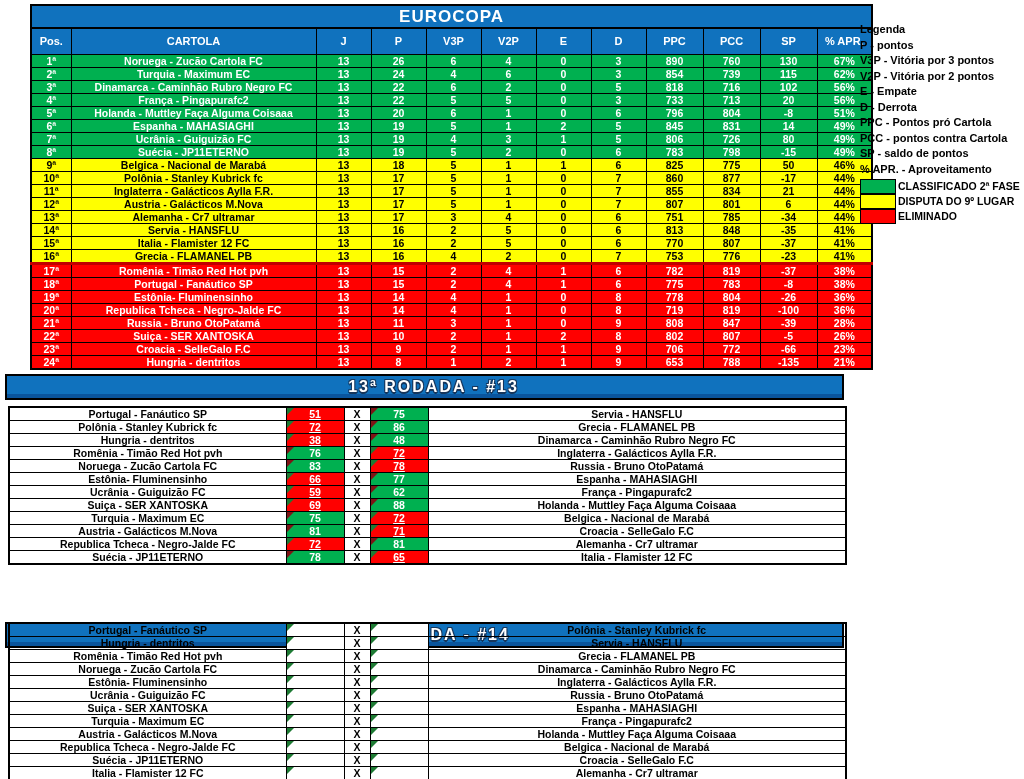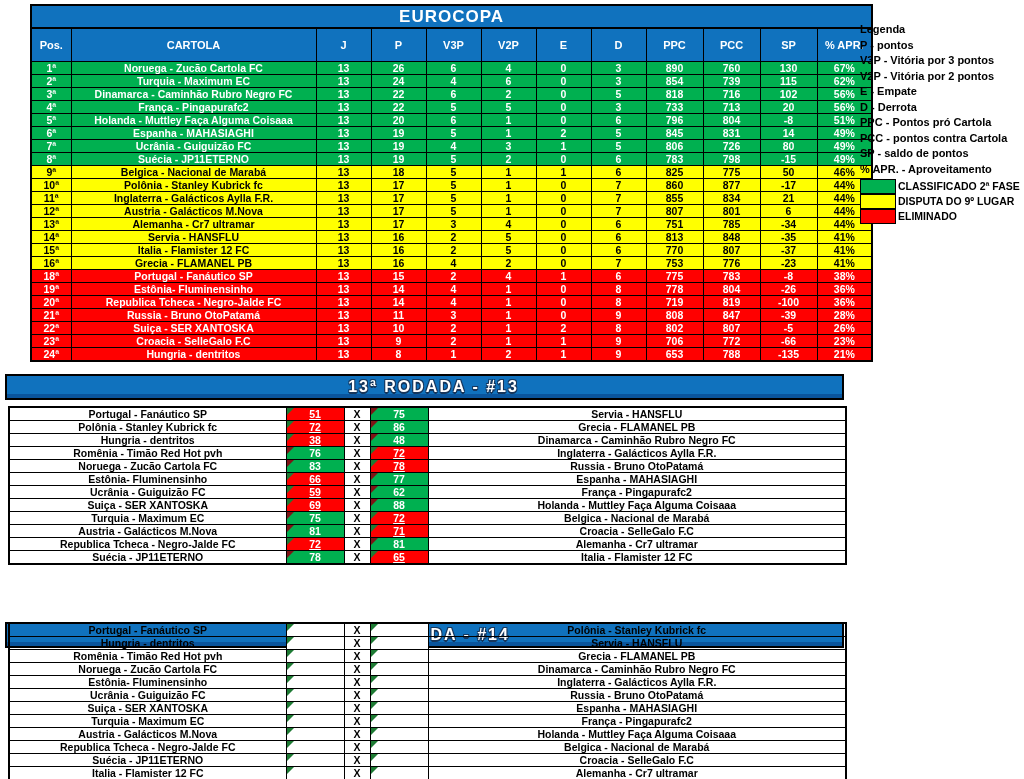--- a/index.html
+++ b/index.html
@@ -13,21 +13,21 @@
   table { border-collapse:collapse; table-layout:fixed; width:100%; }
   .standings th, .standings td {
     border:1px solid #000; text-align:center; vertical-align:middle;
     font-size:11px; font-weight:bold; overflow:hidden; white-space:nowrap;
   }
   .standings { border:2px solid #000; }
   .standings .title-row th {
     height:23px; background:var(--blue); color:#fff; font-size:17px; letter-spacing:1px;
     border:2px solid #000;
   }
-  .standings .header-row th { height:33px; background:var(--blue); color:#fff; }
+  .standings .header-row th { height:26px; background:var(--blue); color:#fff; }
   .standings td { height:12px; font-size:10.5px; }
   .standings col.c-pos  { width:40px; }
   .standings col.c-team { width:245px; }
   .standings col.c-n    { width:55px; }
   .standings col.c-w    { width:57px; }
   tr.zone-green  td { background:var(--green);  color:#fff; }
   tr.zone-yellow td { background:var(--yellow); color:#000; }
   tr.zone-red    td { background:var(--red);    color:#fff; }
   tr.zone-red.first-red td { border-top:3px solid var(--dark_red_divider); }
   
@@ -334,20 +334,34 @@
           <td>13</td>
           <td>16</td>
           <td>4</td>
           <td>2</td>
           <td>0</td>
           <td>7</td>
           <td>753</td>
           <td>776</td>
           <td>-23</td>
           <td>41%</td>
+        </tr>
+        <tr class="zone-red first-red">
+          <td>17ª</td>
+          <td class="team-cell">Romênia - Timão Red Hot pvh</td>
+          <td>13</td>
+          <td>15</td>
+          <td>2</td>
+          <td>4</td>
+          <td>1</td>
+          <td>6</td>
+          <td>782</td>
+          <td>819</td>
+          <td>-37</td>
+          <td>38%</td>
         </tr>
         <tr class="zone-red">
           <td>18ª</td>
           <td class="team-cell">Portugal - Fanáutico SP</td>
           <td>13</td>
           <td>15</td>
           <td>2</td>
           <td>4</td>
           <td>1</td>
           <td>6</td>

